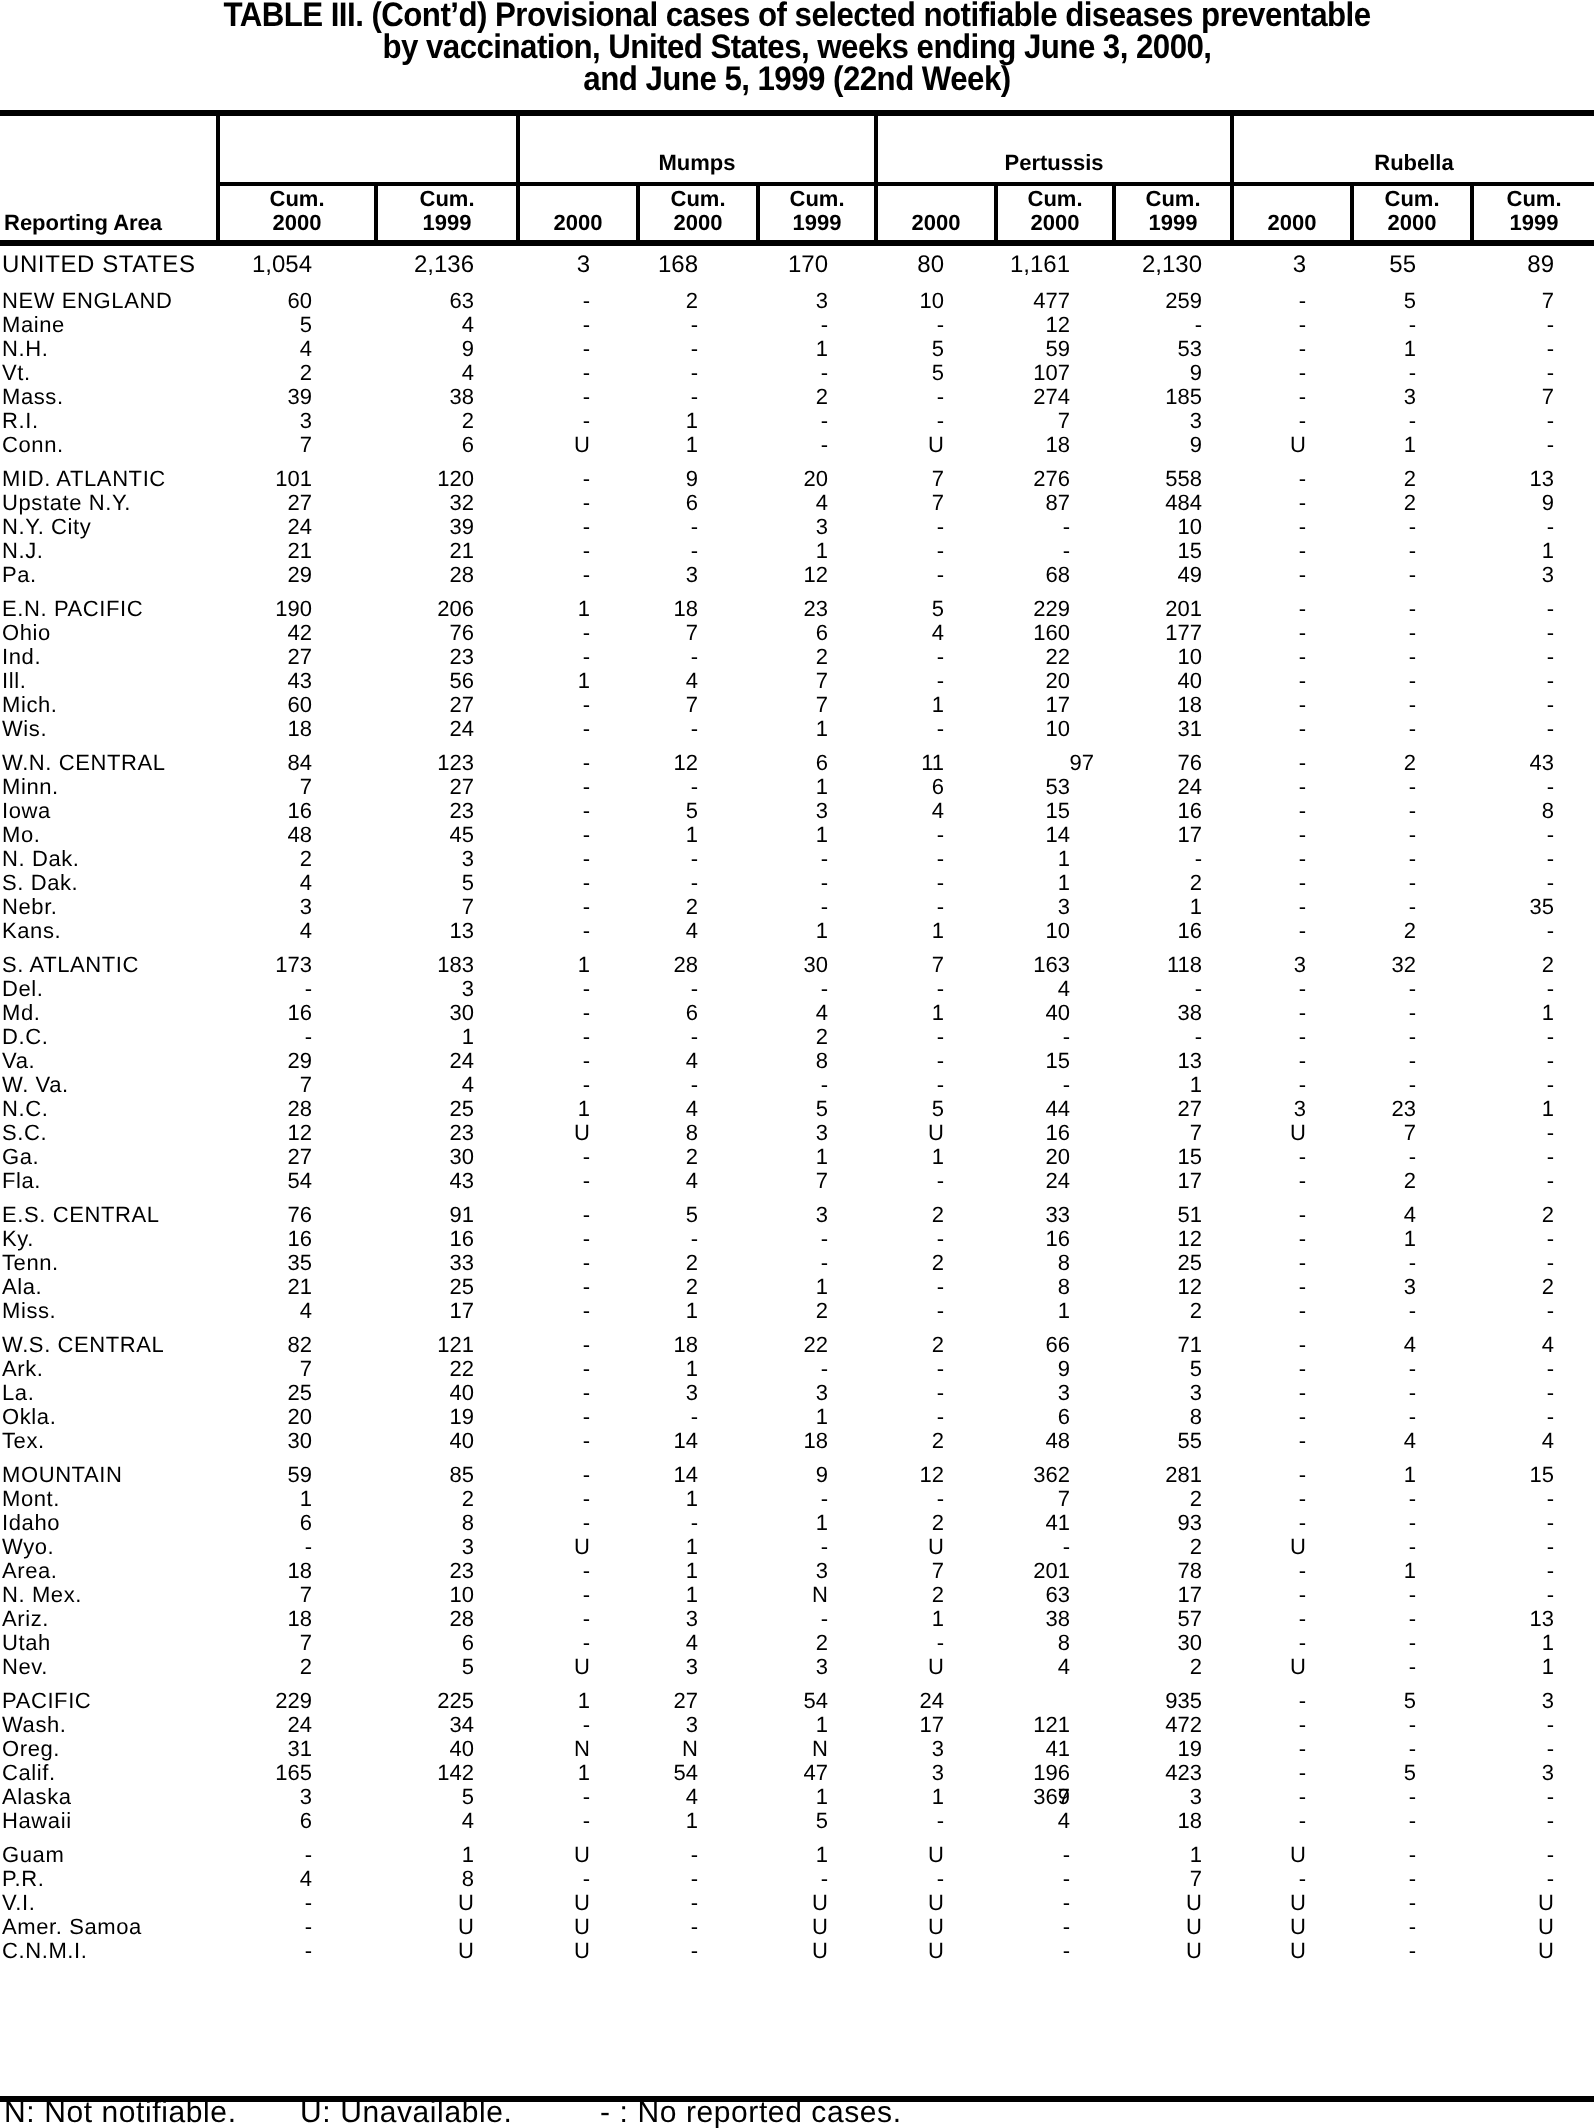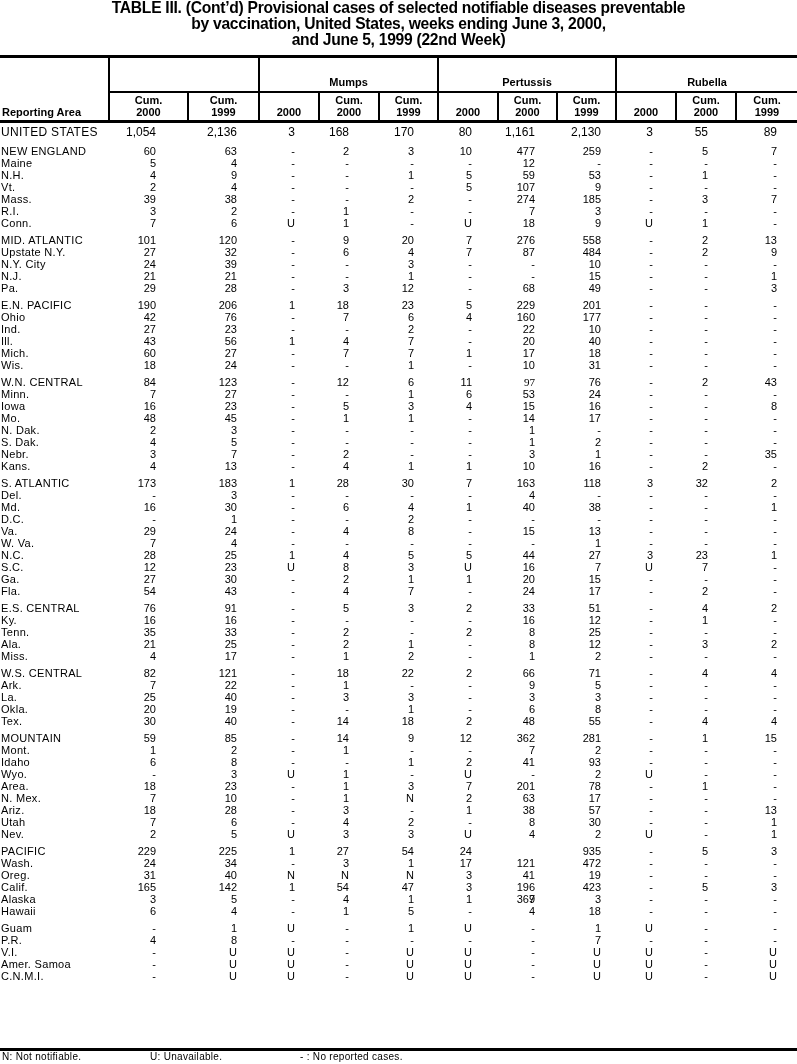--- a/index.html
+++ b/index.html
@@ -16,21 +16,21 @@
   .grp { position:absolute; top:4px; text-align:center; font-weight:bold; font-size:11px; line-height:12px; }
   .sub { position:absolute; bottom:2px; text-align:center; font-weight:bold; font-size:11px; line-height:12px; }
   .ra-hdr { position:absolute; left:2px; bottom:2px; width:106px; font-weight:bold; font-size:11px; }
   .body { position:absolute; left:0; top:124px; width:797px; }
   .row { position:relative; height:12px; font-size:11px; line-height:12px; }
   .row.gap { margin-top:5px; }
   .row .area { position:absolute; left:1px; white-space:nowrap; letter-spacing:0.3px; }
   .row .c { position:absolute; text-align:right; width:50px; }
   .row.us { height:16px; line-height:16px; font-size:12px; }
   .bottom-rule { position:absolute; left:0; top:1048px; width:797px; height:3px; background:#000; }
-  .foot { position:absolute; top:1051px; font-size:10px; line-height:12px; letter-spacing:0.3px; white-space:nowrap; }
+  .foot { position:absolute; top:1051px; font-size:15px; line-height:12px; letter-spacing:0.3px; white-space:nowrap; }
 </style>
 </head>
 <body>
 
 <div class="title">
   <div>TABLE III. (Cont’d) Provisional cases of selected notifiable diseases preventable</div>
   <div>by vaccination, United States, weeks ending June 3, 2000,</div>
   <div>and June 5, 1999 (22nd Week)</div>
 </div>
 
@@ -368,21 +368,21 @@
       <span class="c" style="left: 727px;">-</span>
     </div>
     <div class="row gap">
       <span class="area">W.N. CENTRAL</span>
       <span class="c" style="left: 106px;">84</span>
       <span class="c" style="left: 187px;">123</span>
       <span class="c" style="left: 245px;">-</span>
       <span class="c" style="left: 299px;">12</span>
       <span class="c" style="left: 364px;">6</span>
       <span class="c" style="left: 422px;">11</span>
-      <span class="c" style="left: 485px; font-family: Liberation Serif, serif;">97</span>
+      <span class="c" style="left: 497px;">97</span>
       <span class="c" style="left: 551px;">76</span>
       <span class="c" style="left: 603px;">-</span>
       <span class="c" style="left: 658px;">2</span>
       <span class="c" style="left: 727px;">43</span>
     </div>
     <div class="row">
       <span class="area">Minn.</span>
       <span class="c" style="left: 106px;">7</span>
       <span class="c" style="left: 187px;">27</span>
       <span class="c" style="left: 245px;">-</span>

